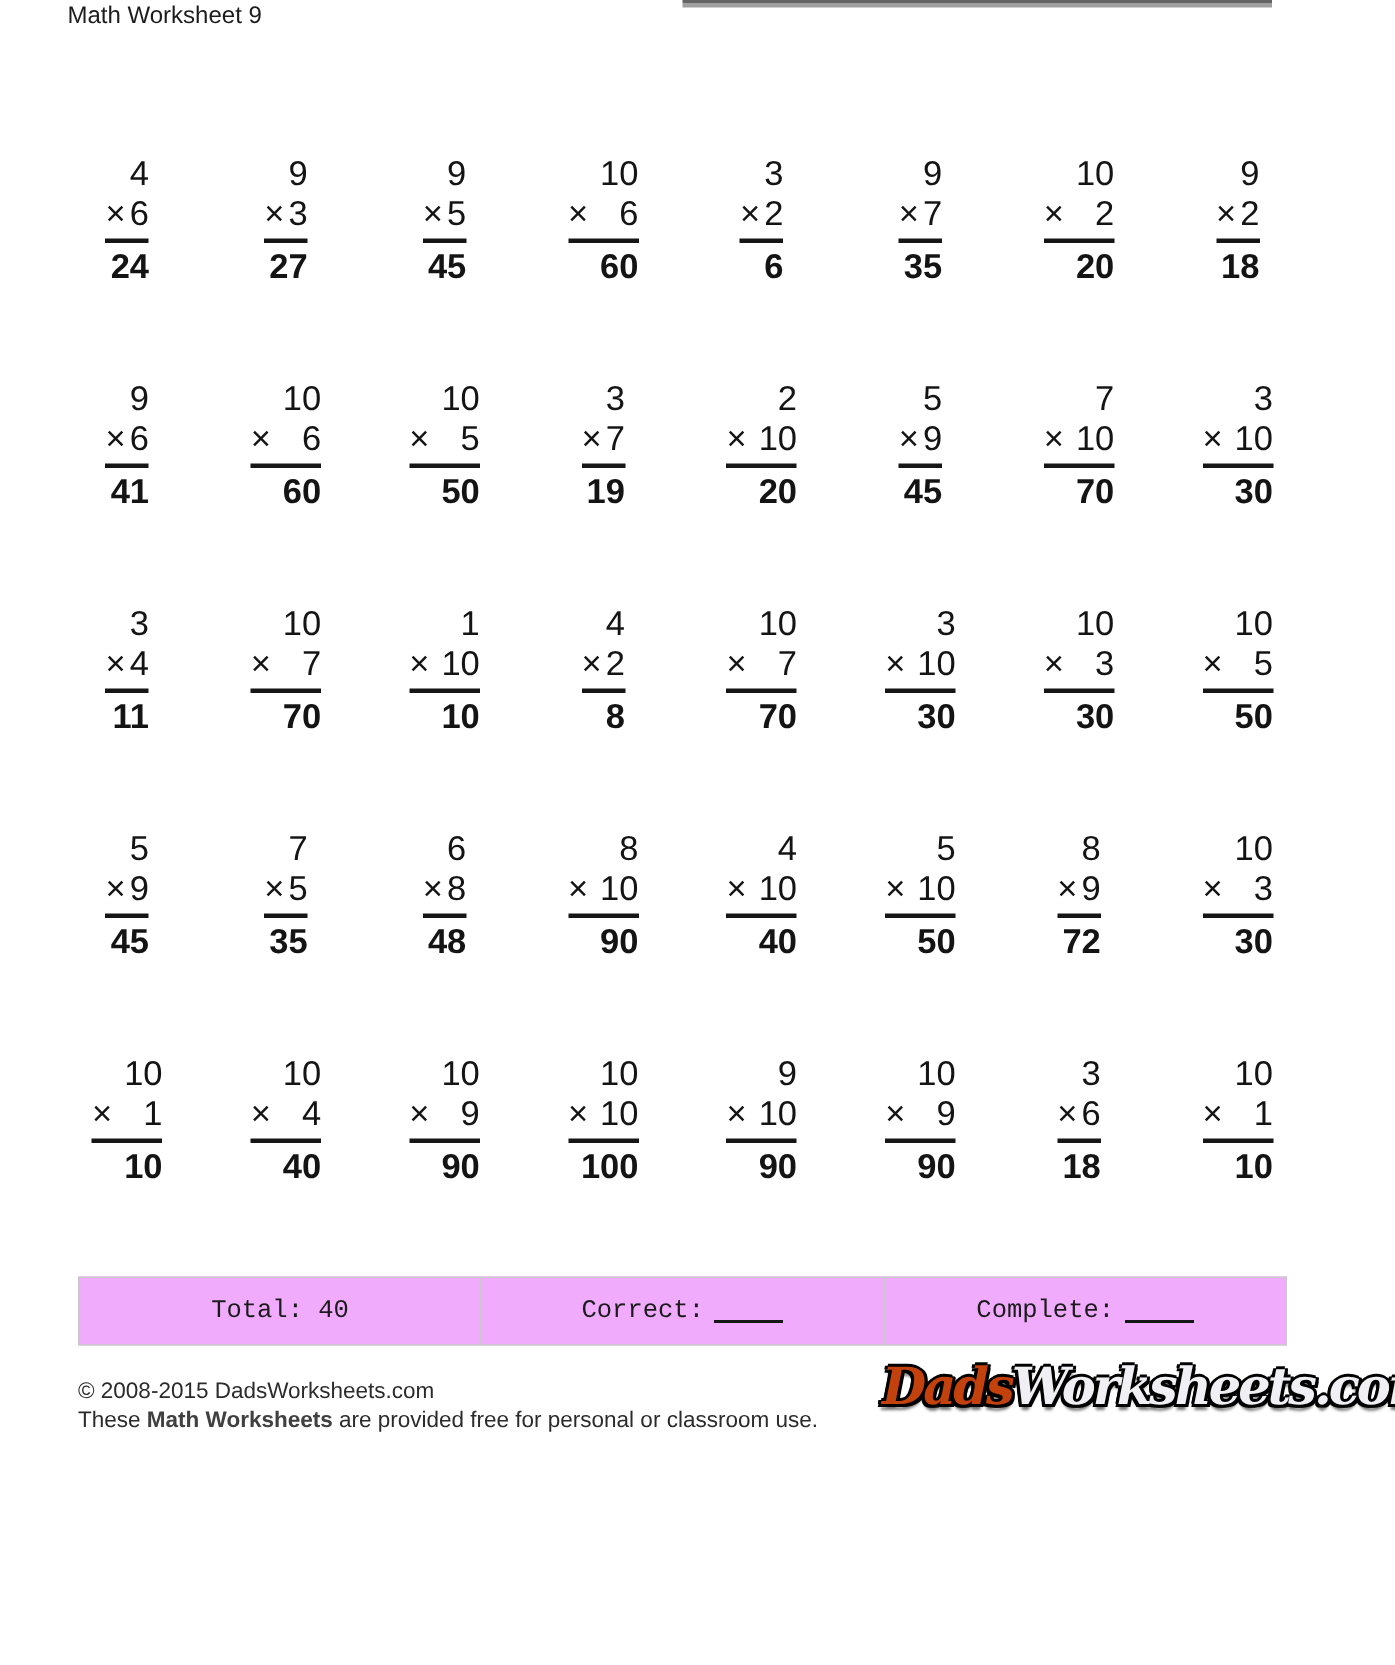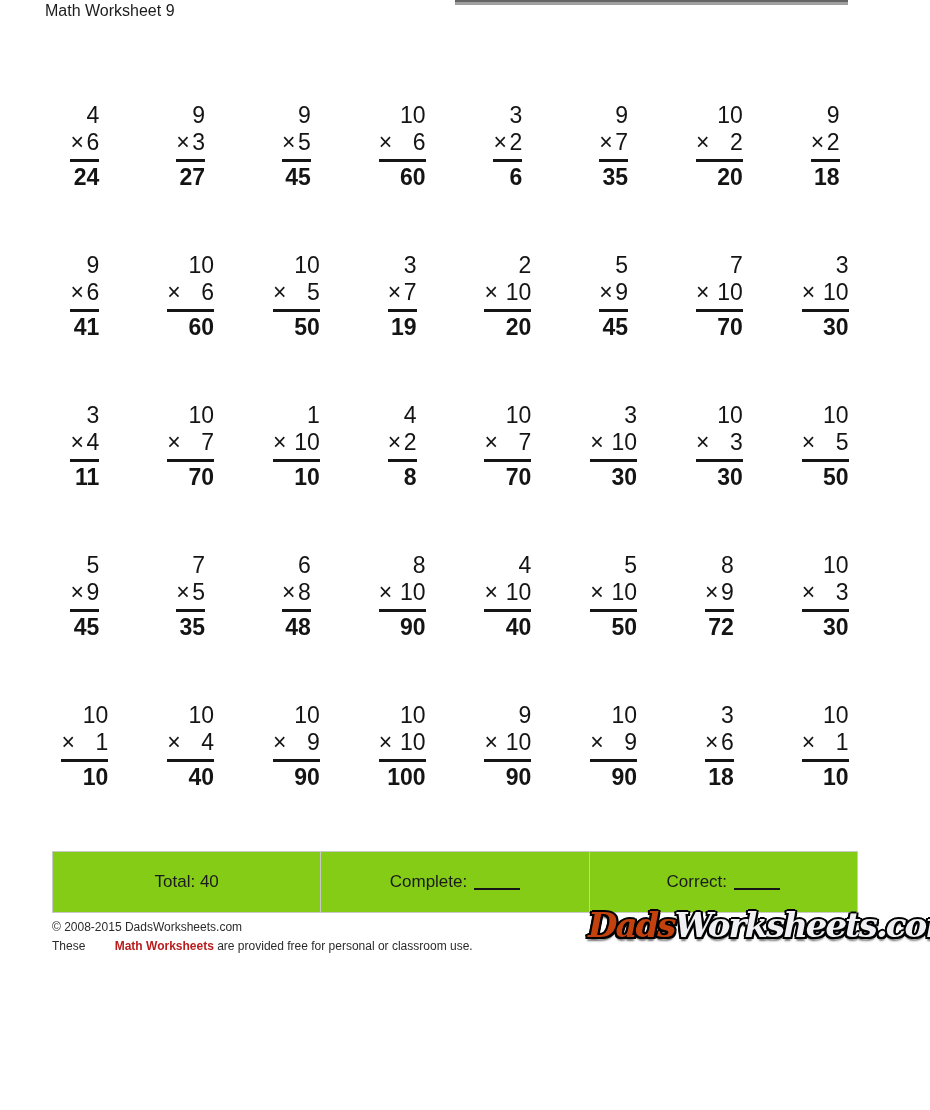--- a/index.html
+++ b/index.html
@@ -22,37 +22,37 @@
     display:grid; grid-template-columns:repeat(8,1fr);
     grid-auto-rows:150px; justify-items:center; align-items:start;
   }
   .problem { font-size:23px; color:#141414; width:29px; }
   .problem.wide { width:47px; }
   .p-top  { text-align:right; line-height:27px; }
   .p-line2{ display:flex; justify-content:space-between; line-height:27px; }
   .p-rule { border-top:3px solid #161616; margin-top:3px; }
   .p-ans  { text-align:right; font-weight:bold; line-height:27px; margin-top:2px; }
   .summary {
-    position:absolute; left:52px; top:851px; width:806px; height:62px;
-    display:flex; border:1px solid #c9c9c9; box-sizing:border-box; background:#84cc16;
+    position:absolute; left:52px; top:851px; width:806px; height:46px;
+    display:flex; border:1px solid #c9c9c9; box-sizing:border-box; background:#f0abfc;font-family:Liberation Mono, monospace;
   }
   .summary .cell {
     flex:1; display:flex; align-items:center; justify-content:center;
     font-size:17px; color:#1b1b1b; border-right:1px solid #c9c9c9;
   }
   .summary .cell:last-child { border-right:none; }
   .blank {
     display:inline-block; width:46px; height:13px;
     border-bottom:2px solid #161616; margin-left:7px;
   }
   .copyright {
     position:absolute; left:52px; top:918px;
-    font-size:12px; color:#2b2b2b; line-height:19px;
-  }
-  .copyright .link { color:#b91c1c; font-weight:bold; text-decoration:none;margin-left:26px; }
+    font-size:15px; color:#2b2b2b; line-height:19px;
+  }
+  .copyright .link { color:#404040; font-weight:bold; text-decoration:none; }
   .logo {
     position:absolute; left:588px; top:904px;
     font-family:"DejaVu Serif", serif; font-style:italic; font-weight:bold;
     font-size:34px; letter-spacing:-2px; white-space:nowrap; line-height:42px;
     text-shadow:
       -2px -1px 0 #000, 2px -1px 0 #000, -2px 2px 0 #000, 2px 2px 0 #000,
       0 -2px 0 #000, 0 2px 0 #000, -2px 0 0 #000, 2px 0 0 #000,
       0 4px 2px rgba(0,0,0,0.55);
   }
   .logo .dads { color:#c2410c; }
@@ -425,25 +425,25 @@
     <div class="p-rule"></div>
     <div class="p-ans">10</div>
   </div>
   </div>
 
 <div class="summary">
   <div class="cell">
     <span>Total: 40</span>
   </div>
   <div class="cell">
+    <span>Correct:</span>
+    <span class="blank"></span>
+  </div>
+  <div class="cell">
     <span>Complete:</span>
-    <span class="blank"></span>
-  </div>
-  <div class="cell">
-    <span>Correct:</span>
     <span class="blank"></span>
   </div>
 </div>
 
 <div class="copyright">
   <div>© 2008-2015 DadsWorksheets.com</div>
   <div>
     <span>These</span>
     <a href="#" class="link">Math Worksheets</a>
     <span>are provided free for personal or classroom use.</span>

